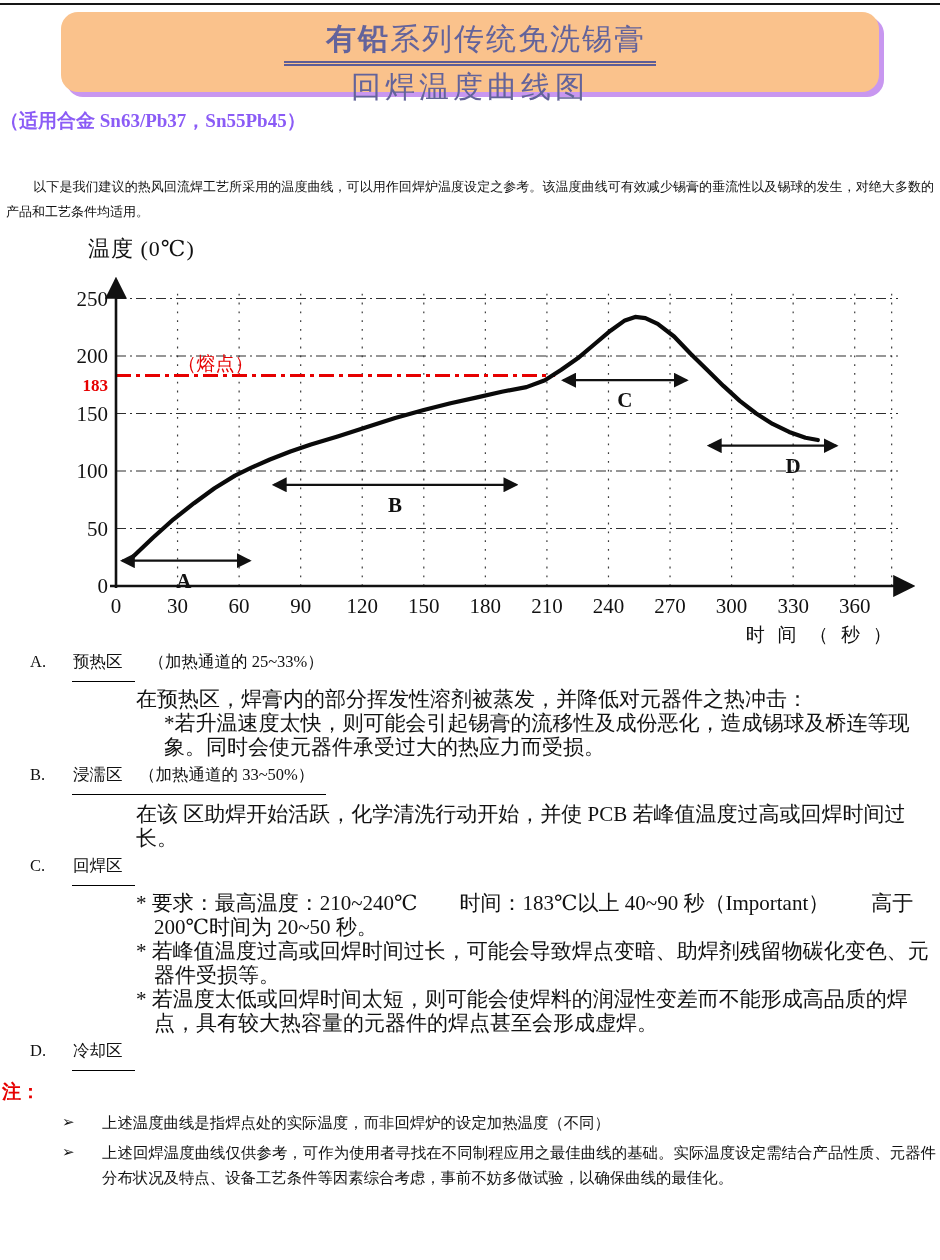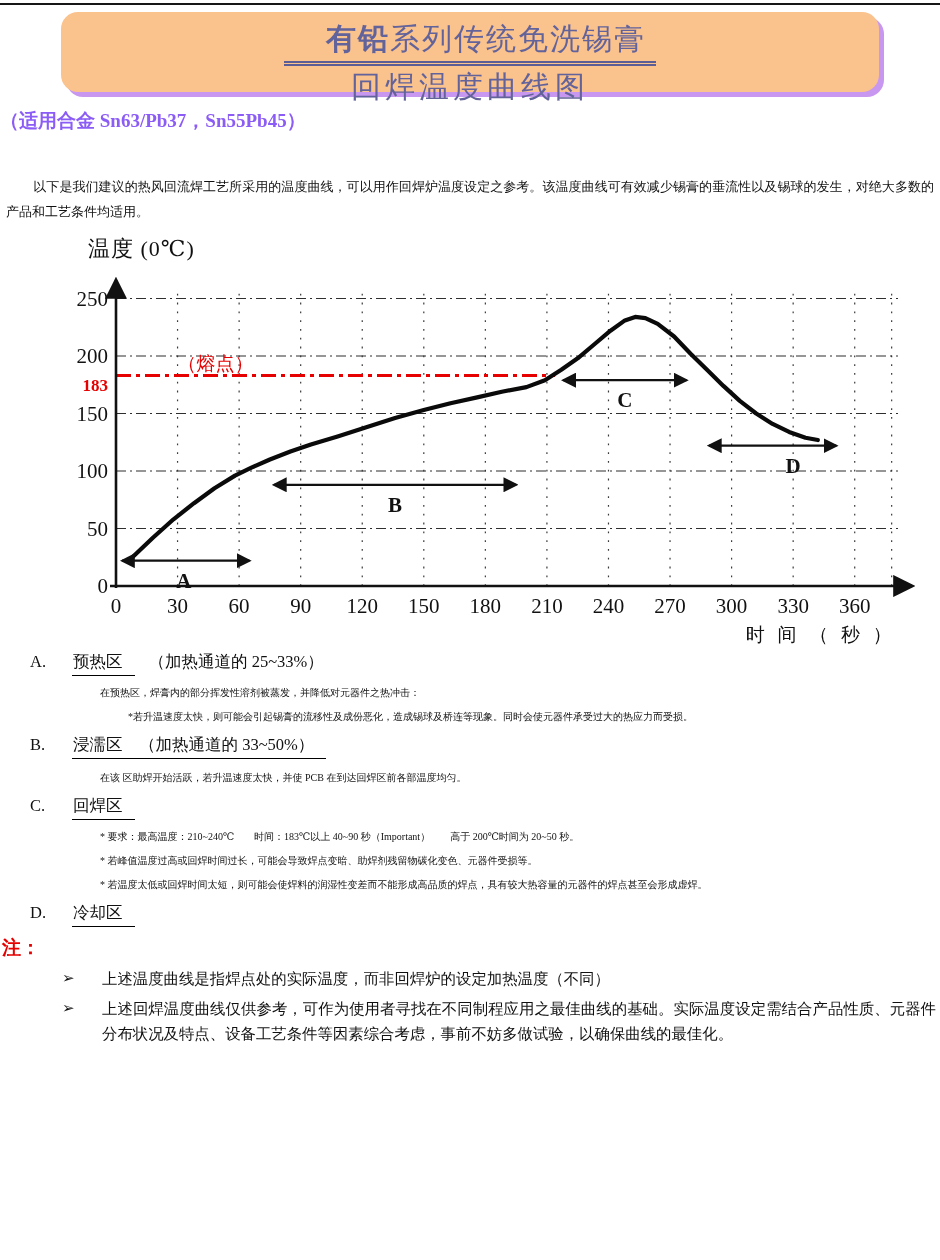--- a/index.html
+++ b/index.html
@@ -64,23 +64,23 @@
   #chart-svg .red-t { fill:#e60000; }
 
   
   .sections { margin-top:2px; }
   .sec-head {
     display:flex; align-items:baseline;
     margin:5px 0 5px 30px;
     font-size:16.5px;
   }
   .sec-letter { width:42px; flex:0 0 42px; }
-  .sec-u { border-bottom:1.6px solid #000; padding:0 12px 2px 1px; }
+  .sec-u { border-bottom:1.6px solid #000; padding:0 12px 8px 1px; }
   .sec-rest { margin-left:14px; }
-  .sec-body { font-size:10px; line-height:24px; }
+  .sec-body { font-size:21px; line-height:24px;margin-left:36px; }
   .bl  { margin-left:100px; margin-right:4px; }
   .bl2 { margin-left:128px; margin-right:4px; }
   .bl3 { margin-left:118px; margin-right:4px; }
   .hang { padding-left:18px; text-indent:-18px; }
   .gap-top { margin-top:7px; }
 
   
   .notes { margin-top:8px; }
   .notes-label { font-size:19px; font-weight:bold; color:#e60000; margin-left:2px; line-height:26px; }
   .note-item { display:flex; margin:5px 4px 0 62px; font-size:15.4px; line-height:25px; }
@@ -186,21 +186,21 @@
       <div class="bl">在预热区，焊膏内的部分挥发性溶剂被蒸发，并降低对元器件之热冲击：</div>
       <div class="bl2">*若升温速度太快，则可能会引起锡膏的流移性及成份恶化，造成锡球及桥连等现象。同时会使元器件承受过大的热应力而受损。</div>
     </div>
 
     <div class="sec-head">
       <span class="sec-letter">B.</span>
       <span class="sec-u">浸濡区　（加热通道的 33~50%）</span>
       <span class="sec-rest"></span>
     </div>
     <div class="sec-body">
-      <div class="bl gap-top">在该 区助焊开始活跃，若升温速度太快，并使 PCB 在到达回焊区前各部温度均匀。</div>
+      <div class="bl gap-top">在该 区助焊开始活跃，化学清洗行动开始，并使 PCB 若峰值温度过高或回焊时间过长。</div>
     </div>
 
     <div class="sec-head">
       <span class="sec-letter">C.</span>
       <span class="sec-u">回焊区</span>
       <span class="sec-rest"></span>
     </div>
     <div class="sec-body">
       <div class="bl hang">* 要求：最高温度：210~240℃　　时间：183℃以上 40~90 秒（Important）　　高于 200℃时间为 20~50 秒。</div>
       <div class="bl hang">* 若峰值温度过高或回焊时间过长，可能会导致焊点变暗、助焊剂残留物碳化变色、元器件受损等。</div>

